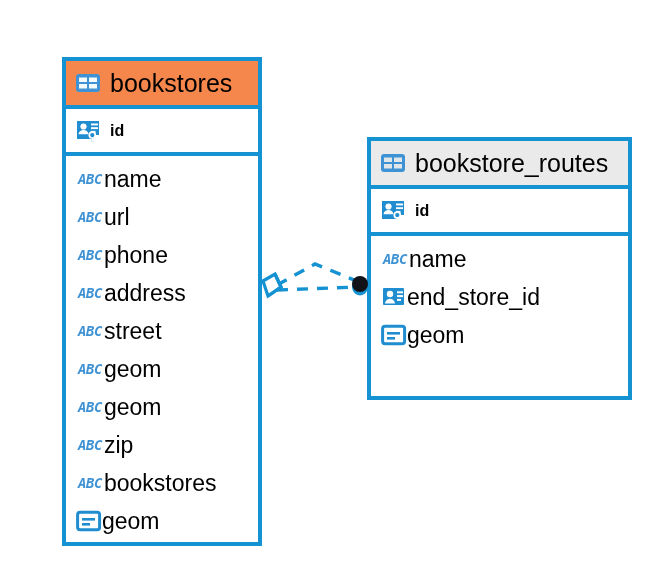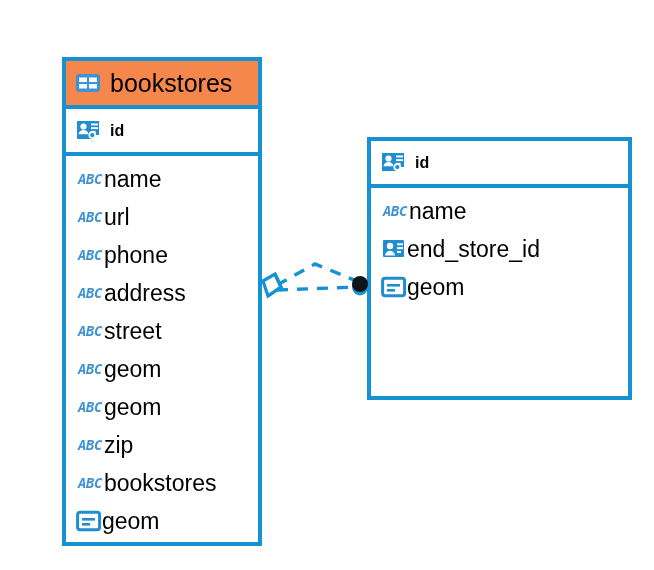--- a/index.html
+++ b/index.html
@@ -226,20 +226,32 @@
           </svg>
         </span>
         <span class="field-label">geom</span>
       </div>
 
     </div>
   </div>
 
   <div class="table-box" id="bookstore-routes-table">
 
+    <div class="table-header header-gray">
+      <span class="icon">
+        <svg width="26" height="20" viewBox="0 0 26 20">
+          <rect x="1" y="1" width="24" height="18" rx="3" ry="3" fill="#3f93d4"></rect>
+          <rect x="4" y="4.5" width="8" height="4.5" fill="#eaeaea" opacity="0.95"></rect>
+          <rect x="14" y="4.5" width="8" height="4.5" fill="#eaeaea" opacity="0.95"></rect>
+          <rect x="4" y="11" width="8" height="4.5" fill="#eaeaea" opacity="0.95"></rect>
+          <rect x="14" y="11" width="8" height="4.5" fill="#eaeaea" opacity="0.95"></rect>
+        </svg>
+      </span>
+      <span class="table-title">bookstore_routes</span>
+    </div>
 
     <div class="pk-row">
       <span class="icon">
         <svg width="26" height="24" viewBox="0 0 26 24">
           <path d="M2 2 h22 v14 h-7 v4 h-15 z" fill="#1f8dd0"></path>
           <circle cx="8.5" cy="7.5" r="3.1" fill="#ffffff"></circle>
           <path d="M3.4 15.2 c0.6-3.1 3-4.3 5.1-4.3 c2.1 0 4.5 1.2 5.1 4.3 z" fill="#ffffff"></path>
           <rect x="16" y="4.5" width="7" height="1.9" fill="#ffffff"></rect>
           <rect x="16" y="8.2" width="7" height="1.9" fill="#ffffff"></rect>
           <rect x="16" y="11.9" width="4.5" height="1.9" fill="#ffffff"></rect>

